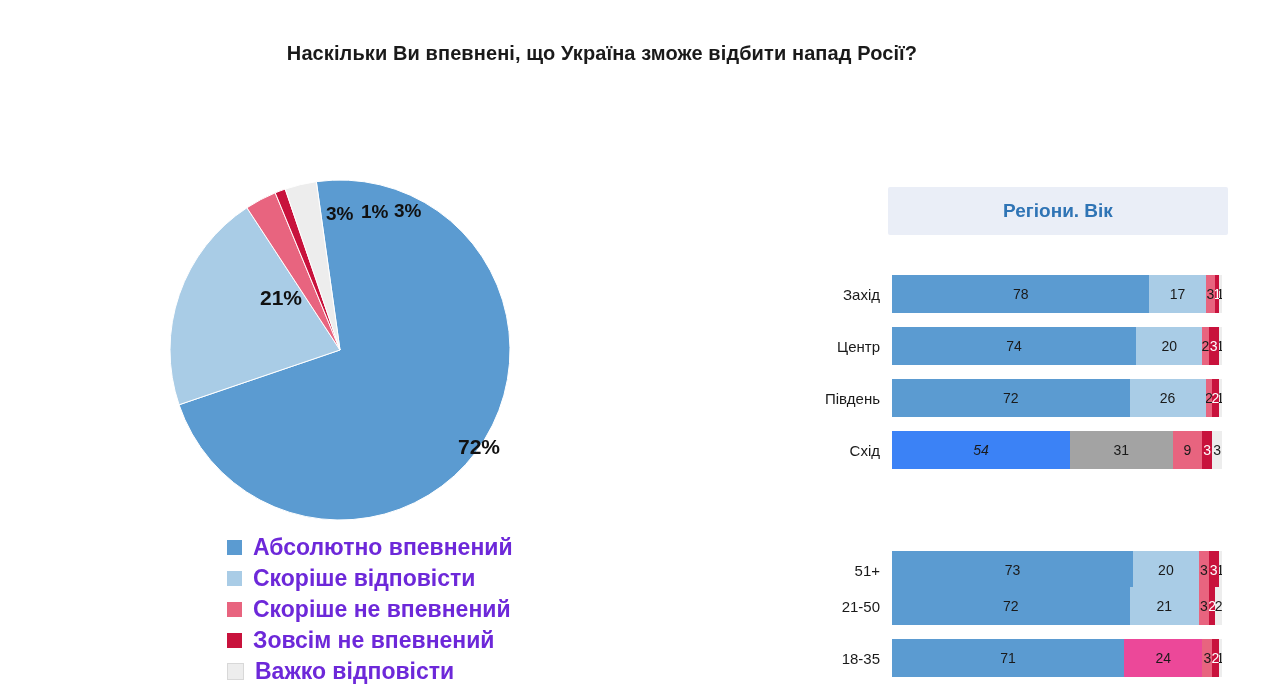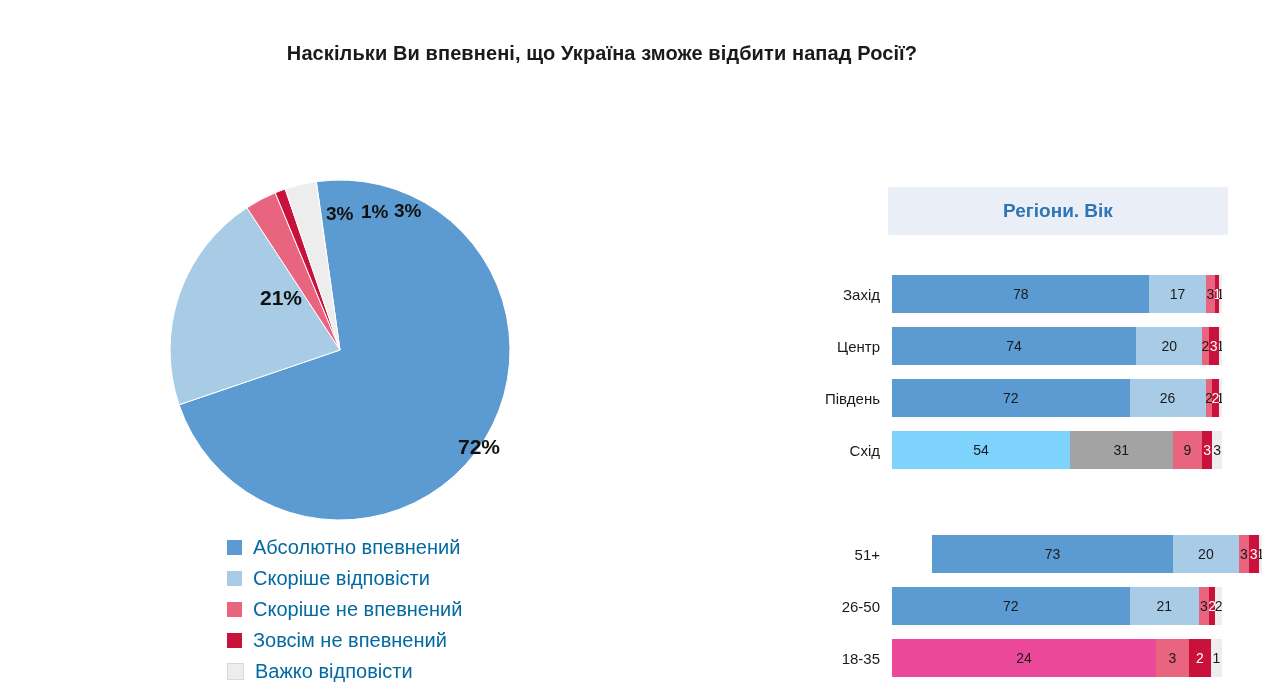--- a/index.html
+++ b/index.html
@@ -70,22 +70,23 @@
     align-items: center;
     height: 31px;
   }
   .legend-swatch {
     width: 15px;
     height: 15px;
     margin-right: 11px;
     flex: 0 0 auto;
   }
   .legend-text {
-    font-size: 20px;
-    color: #0369a1;
+    font-size: 23px;
+    color: #6d28d9;
+    font-weight: bold;
   }
 
   
   #right-panel {
     position: absolute;
     left: 800px;
     top: 170px;
     width: 460px;
     height: 520px;
   }
@@ -224,50 +225,51 @@
           <div class="bar-seg dark-text" style="flex: 72 0 0px; background: rgb(91, 155, 209);">72</div>
           <div class="bar-seg dark-text" style="flex: 23 0 0px; background: rgb(169, 204, 230);">26</div>
           <div class="bar-seg dark-text" style="flex: 2 0 0px; background: rgb(232, 100, 127);">2</div>
           <div class="bar-seg white-text" style="flex: 2 0 0px; background: rgb(200, 18, 60);">2</div>
           <div class="bar-seg dark-text" style="flex: 1 0 0px; background: rgb(237, 237, 237);">1</div>
         </div>
       </div>
       <div class="bar-row" style="top: 256px;">
         <div class="bar-cat">Схід</div>
         <div class="bar-track">
-          <div class="bar-seg dark-text" style="flex: 54 0 0px; background: #7dd3fc;">54</div>
+          <div class="bar-seg dark-text" style="flex: 54 0 0px; background: #3b82f6; font-style: italic;">54</div>
           <div class="bar-seg dark-text" style="flex: 31 0 0px; background: #a3a3a3;">31</div>
           <div class="bar-seg dark-text" style="flex: 9 0 0px; background: rgb(232, 100, 127);">9</div>
           <div class="bar-seg white-text" style="flex: 3 0 0px; background: rgb(200, 18, 60);">3</div>
           <div class="bar-seg dark-text" style="flex: 3 0 0px; background: rgb(237, 237, 237);">3</div>
         </div>
       </div>
-      <div class="bar-row" style="top: 360px; gap: 40px;">
+      <div class="bar-row" style="top: 376px;">
         <div class="bar-cat">51+</div>
         <div class="bar-track">
           <div class="bar-seg dark-text" style="flex: 73 0 0px; background: rgb(91, 155, 209);">73</div>
           <div class="bar-seg dark-text" style="flex: 20 0 0px; background: rgb(169, 204, 230);">20</div>
           <div class="bar-seg dark-text" style="flex: 3 0 0px; background: rgb(232, 100, 127);">3</div>
           <div class="bar-seg white-text" style="flex: 3 0 0px; background: rgb(200, 18, 60);">3</div>
           <div class="bar-seg dark-text" style="flex: 1 0 0px; background: rgb(237, 237, 237);">1</div>
         </div>
       </div>
       <div class="bar-row" style="top: 412px;">
-        <div class="bar-cat">26-50</div>
+        <div class="bar-cat">21-50</div>
         <div class="bar-track">
           <div class="bar-seg dark-text" style="flex: 72 0 0px; background: rgb(91, 155, 209);">72</div>
           <div class="bar-seg dark-text" style="flex: 21 0 0px; background: rgb(169, 204, 230);">21</div>
           <div class="bar-seg dark-text" style="flex: 3 0 0px; background: rgb(232, 100, 127);">3</div>
           <div class="bar-seg white-text" style="flex: 2 0 0px; background: rgb(200, 18, 60);">2</div>
           <div class="bar-seg dark-text" style="flex: 2 0 0px; background: rgb(237, 237, 237);">2</div>
         </div>
       </div>
       <div class="bar-row" style="top: 464px;">
         <div class="bar-cat">18-35</div>
         <div class="bar-track">
+          <div class="bar-seg dark-text" style="flex: 71 0 0px; background: rgb(91, 155, 209);">71</div>
           <div class="bar-seg dark-text" style="flex: 24 0 0px; background: #ec4899; text-align: center;">24</div>
           <div class="bar-seg dark-text" style="flex: 3 0 0px; background: rgb(232, 100, 127);">3</div>
           <div class="bar-seg white-text" style="flex: 2 0 0px; background: rgb(200, 18, 60);">2</div>
           <div class="bar-seg dark-text" style="flex: 1 0 0px; background: rgb(237, 237, 237);">1</div>
         </div>
       </div>
     </div>
 </div>
 
 </body></html>

